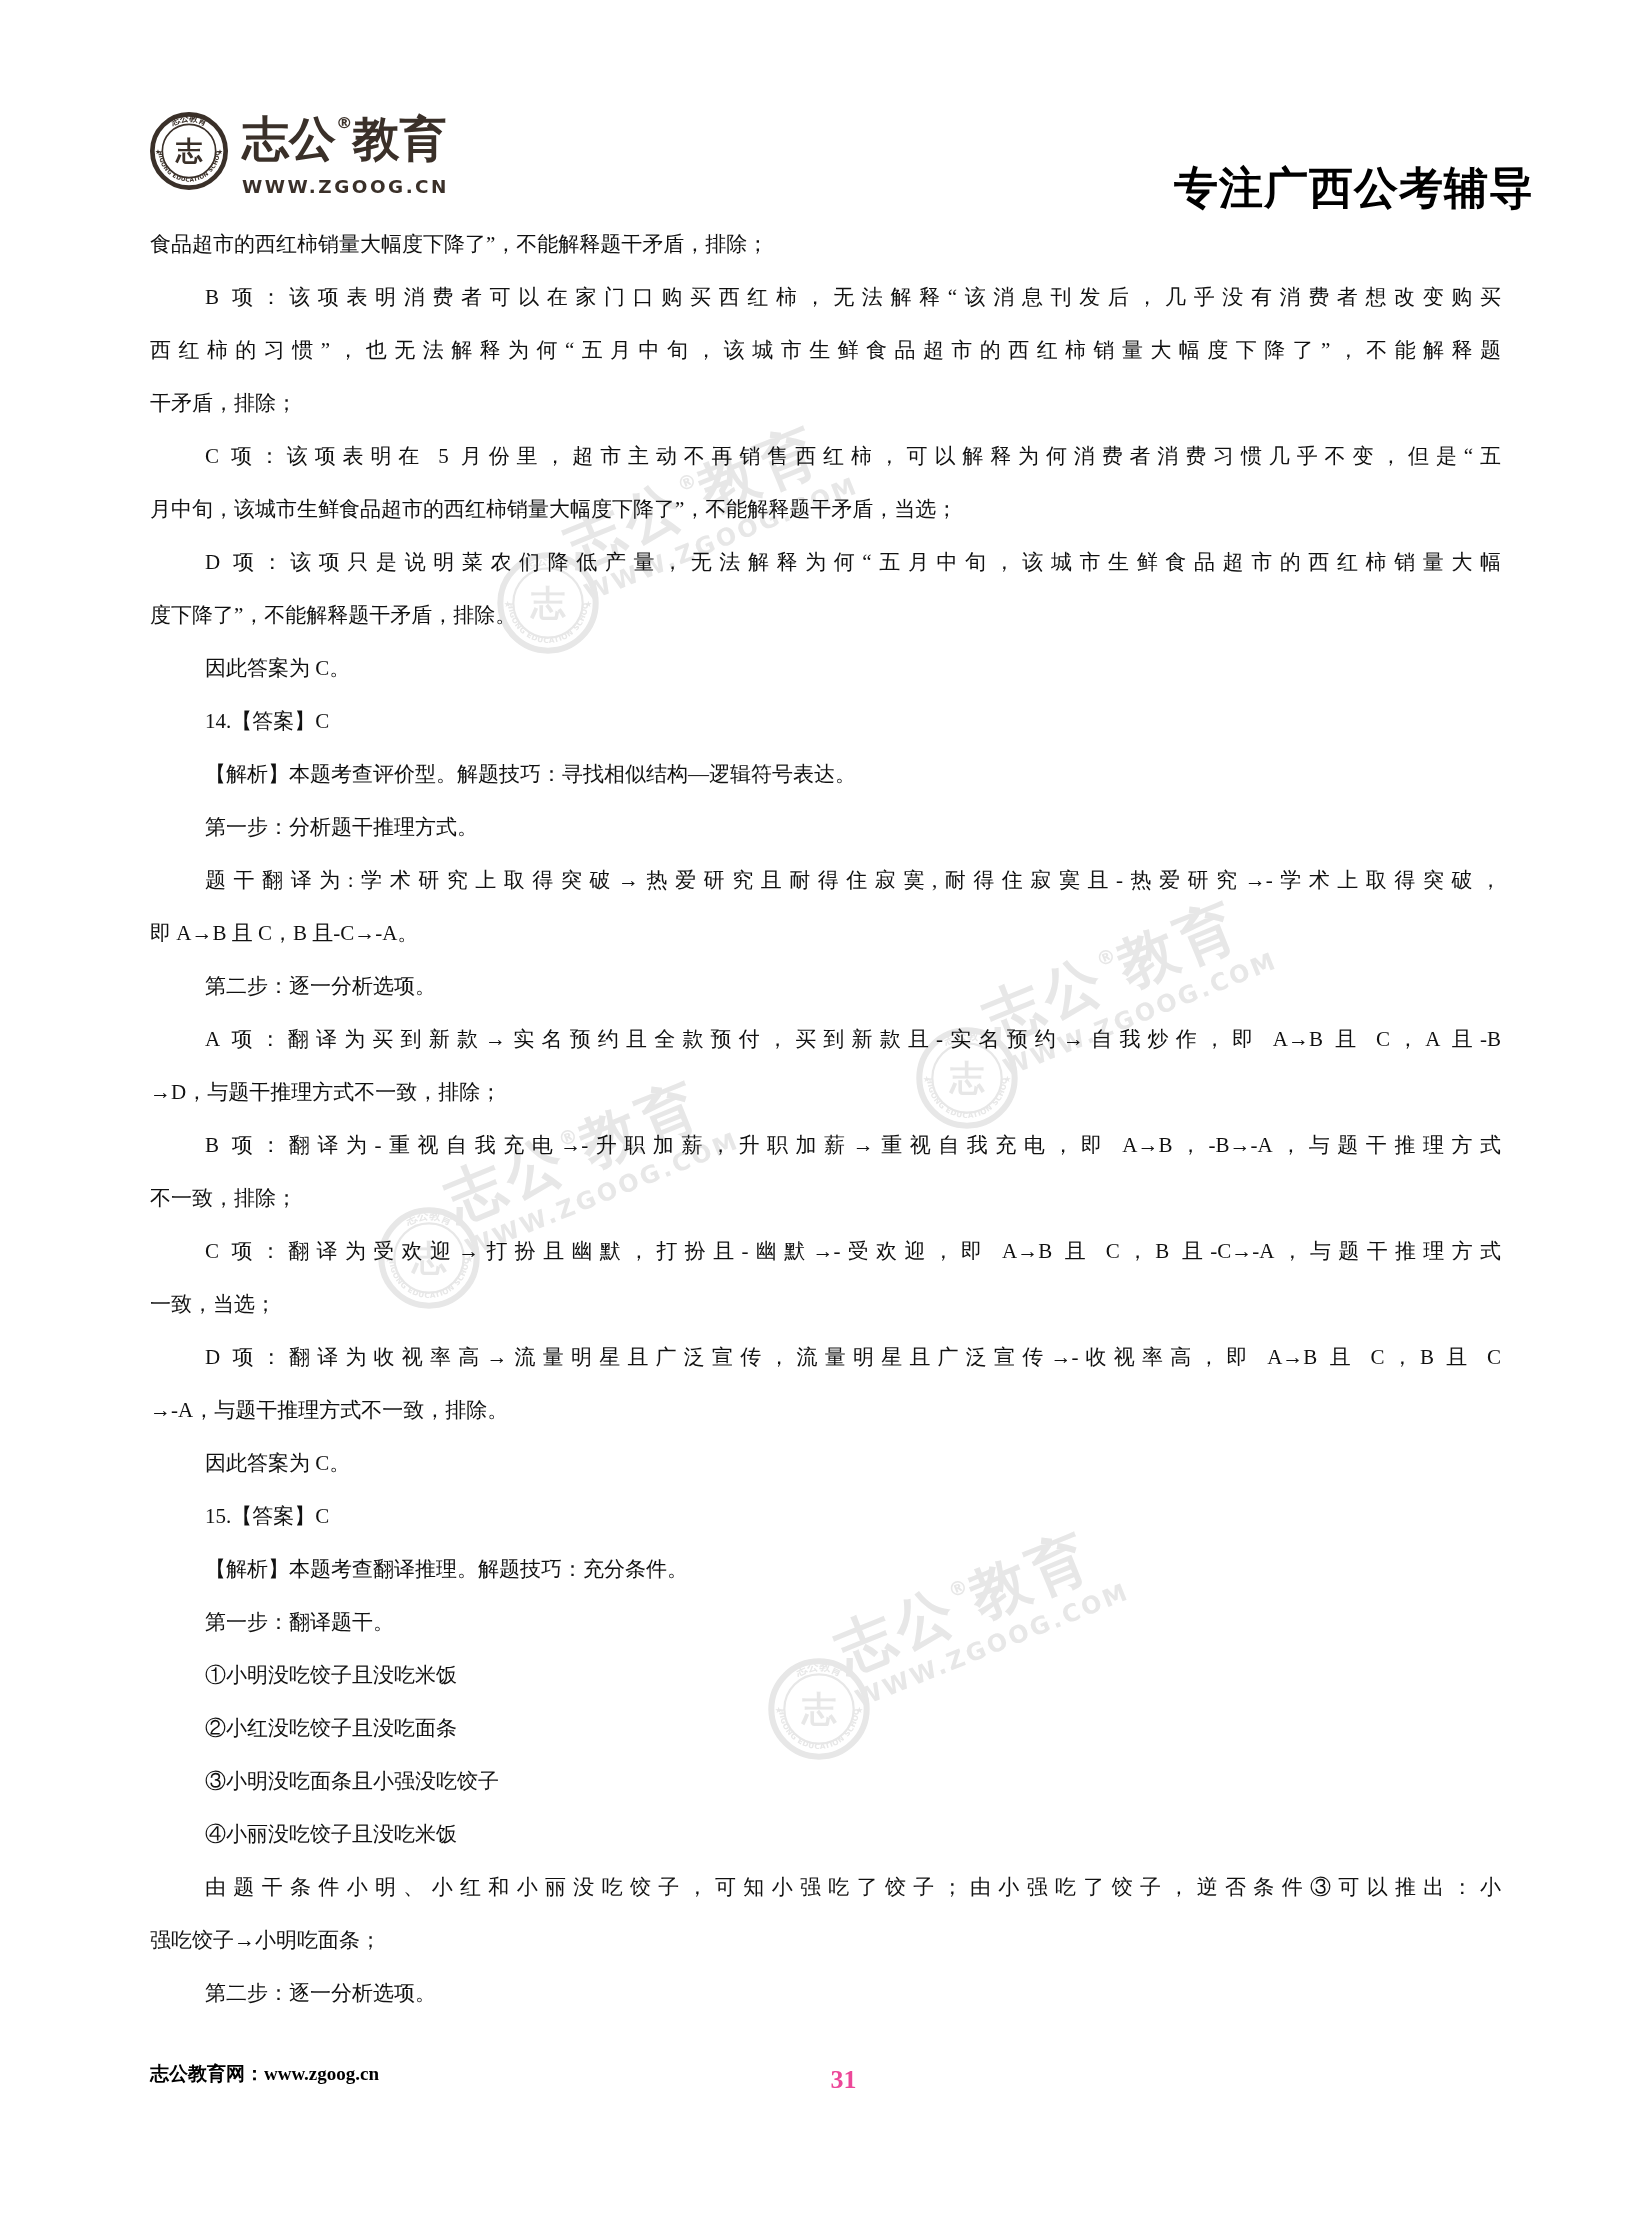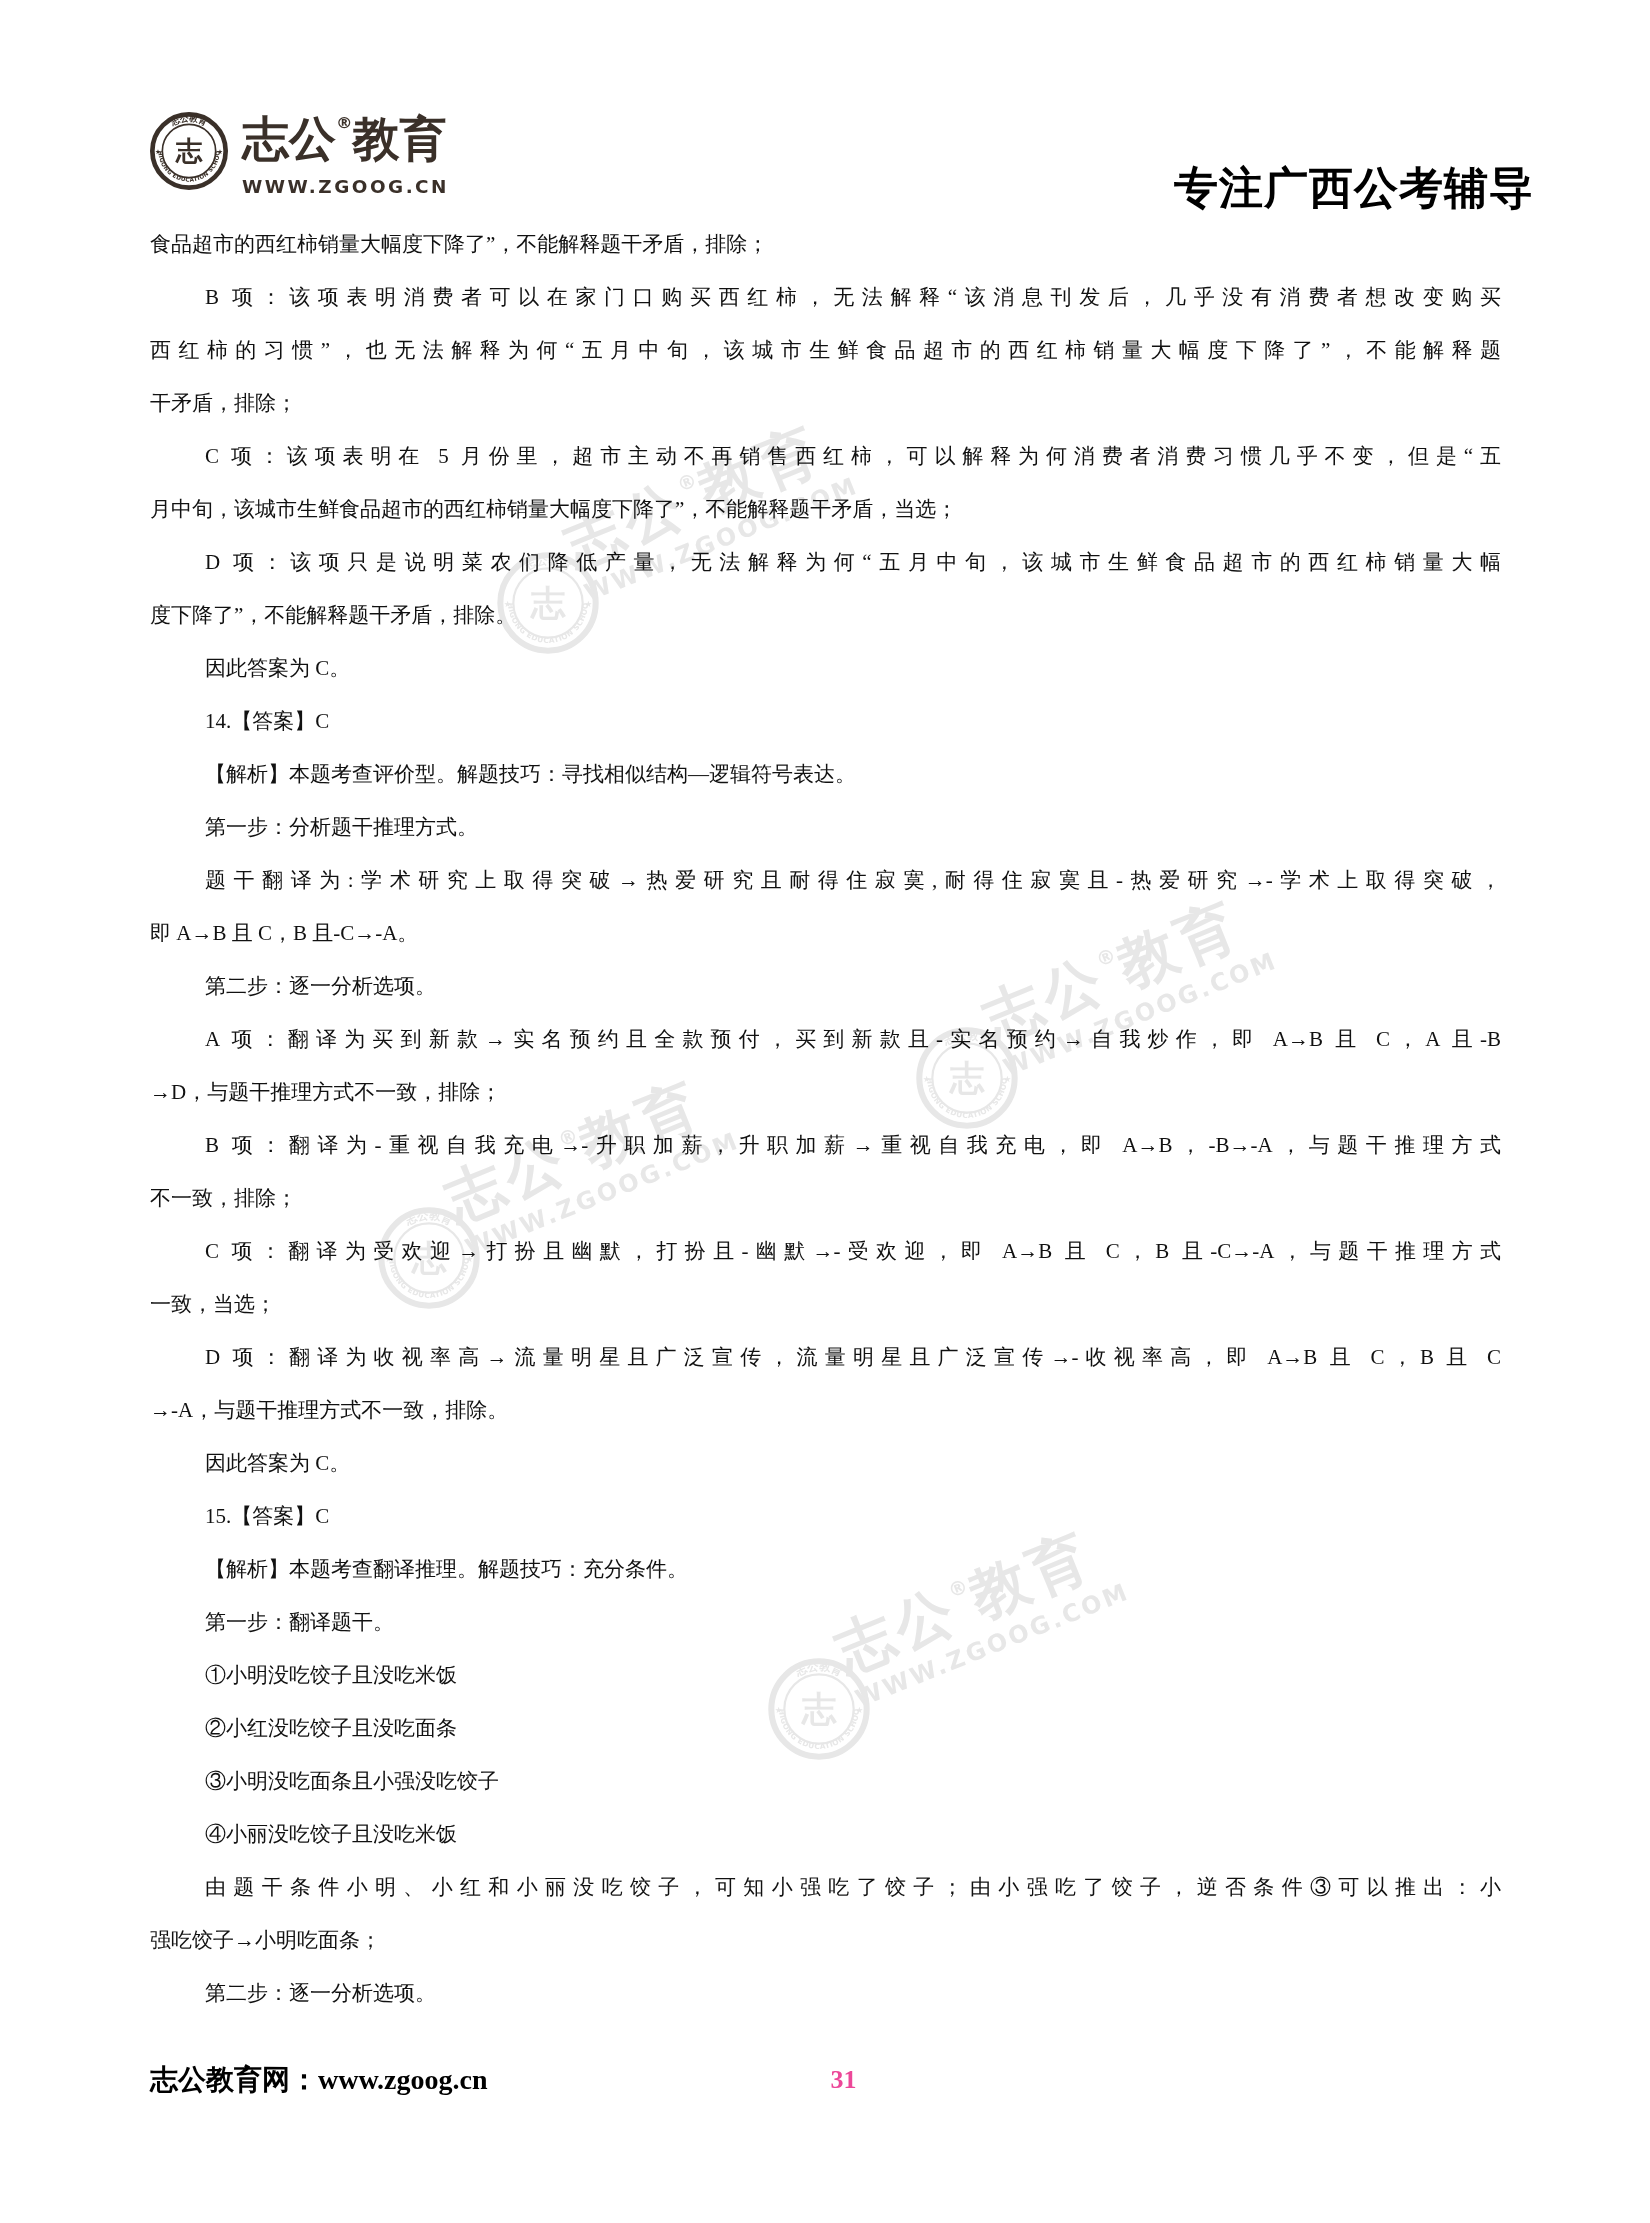--- a/index.html
+++ b/index.html
@@ -25,21 +25,21 @@
   #watermarks { position:absolute; left:0; top:0; width:100%; height:100%; z-index:1; pointer-events:none; }
   .watermark  { position:absolute; width:437px; height:247px; color:#e7e7e7; }
   .wm-seal    { position:absolute; left:0; top:56px; width:104px; height:104px; }
   .wm-rot     { position:absolute; left:95px; top:17.5px; width:335px;
                 transform:rotate(-22deg); transform-origin:0 100%;
                 font-family:"DejaVu Sans","Liberation Sans",sans-serif; }
   .wm-big     { font-size:58px; font-weight:bold; letter-spacing:4.9px; line-height:1.05; white-space:nowrap; }
   .wm-big sup { font-size:19.4px; vertical-align:29px; letter-spacing:0; }
   .wm-url     { font-size:24px; font-weight:bold; letter-spacing:2.9px; margin-top:4.9px; white-space:nowrap; }
   
-  .footer-site { position:absolute; left:150px; top:2061px; font-size:28px; font-weight:bold; color:#000;
+  .footer-site { position:absolute; left:150px; top:2061px; font-size:19px; font-weight:bold; color:#000;
                  z-index:3; white-space:nowrap; }
   .footer-page { position:absolute; left:0; top:2065px; width:100%; text-align:center; font-size:26px;
                  color:#ec4899; z-index:2;font-weight:bold; }
   svg text { font-family:"DejaVu Sans","Liberation Sans",sans-serif; }
 </style>
 </head>
 <body>
 
 <div class="page">
 

